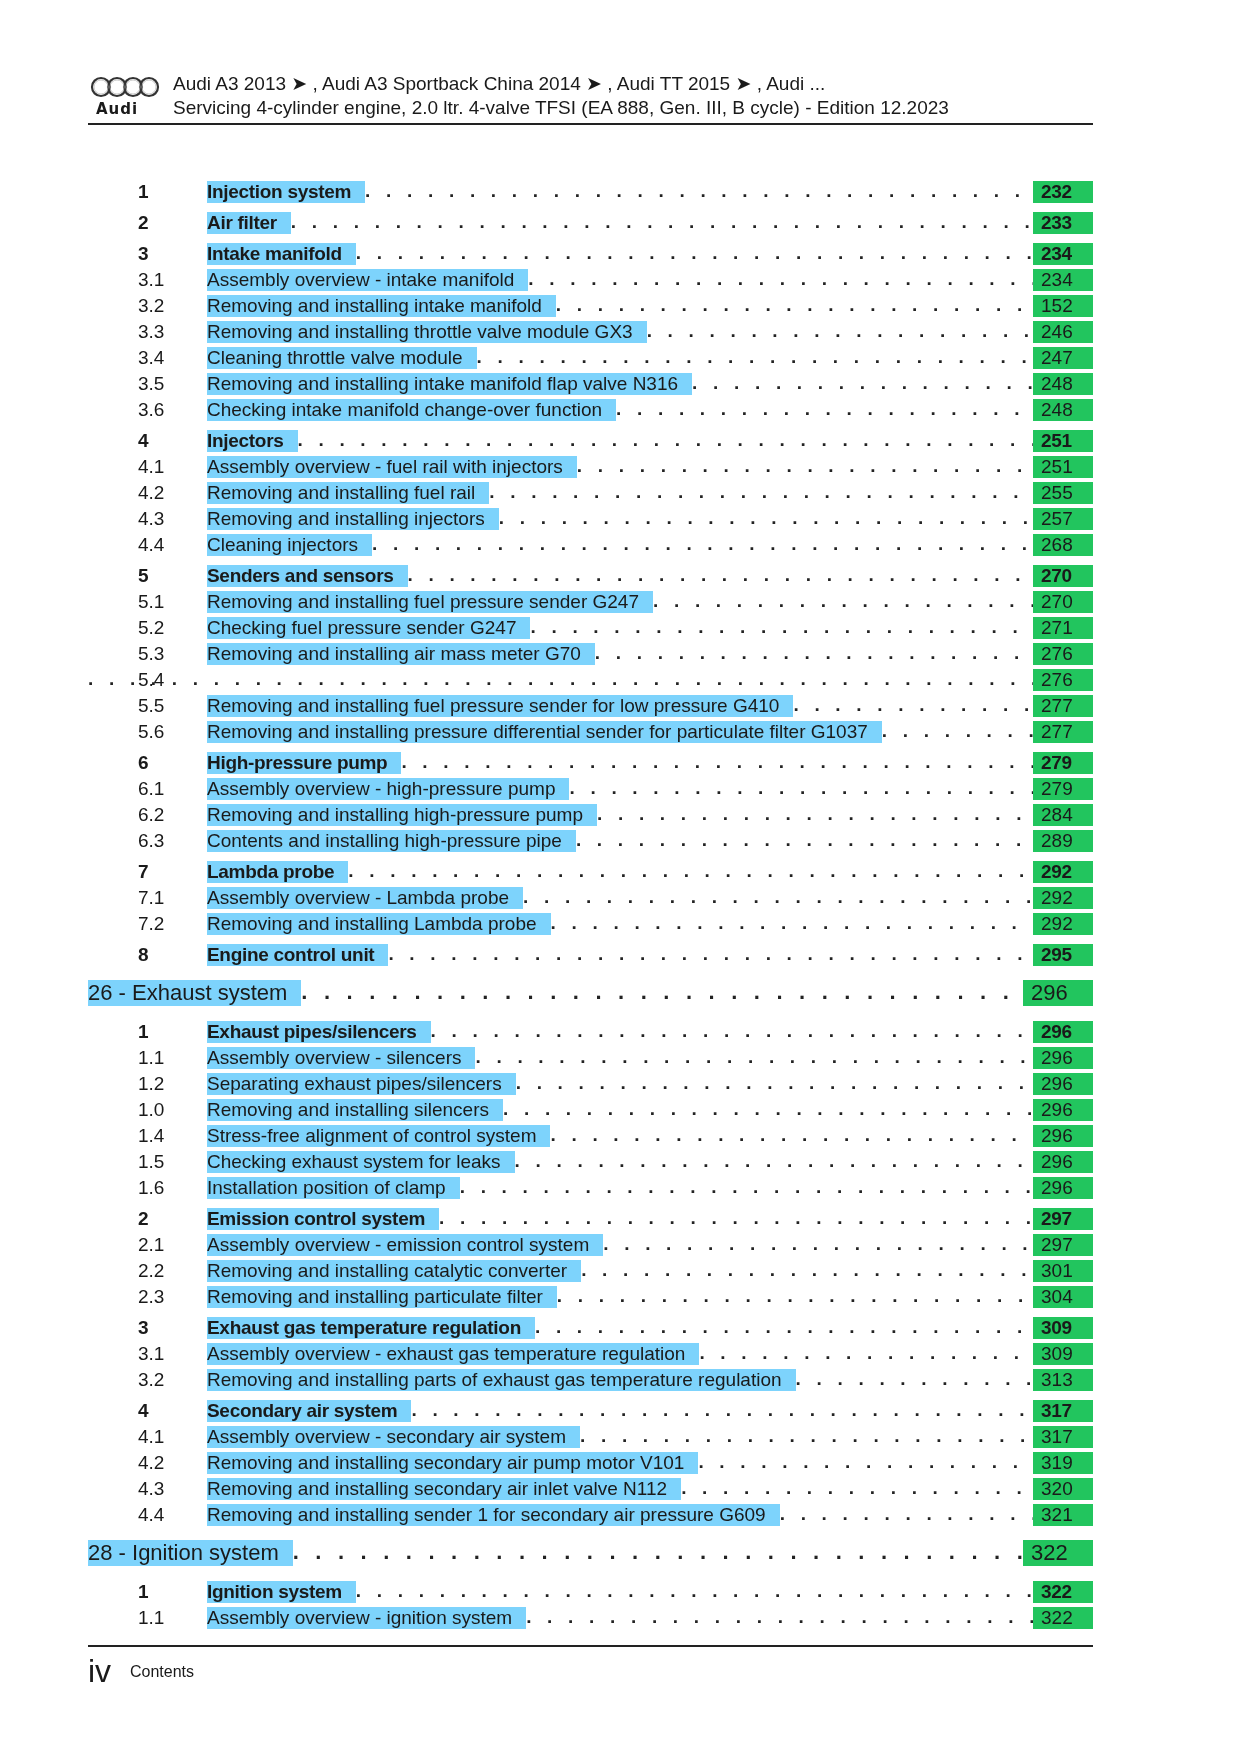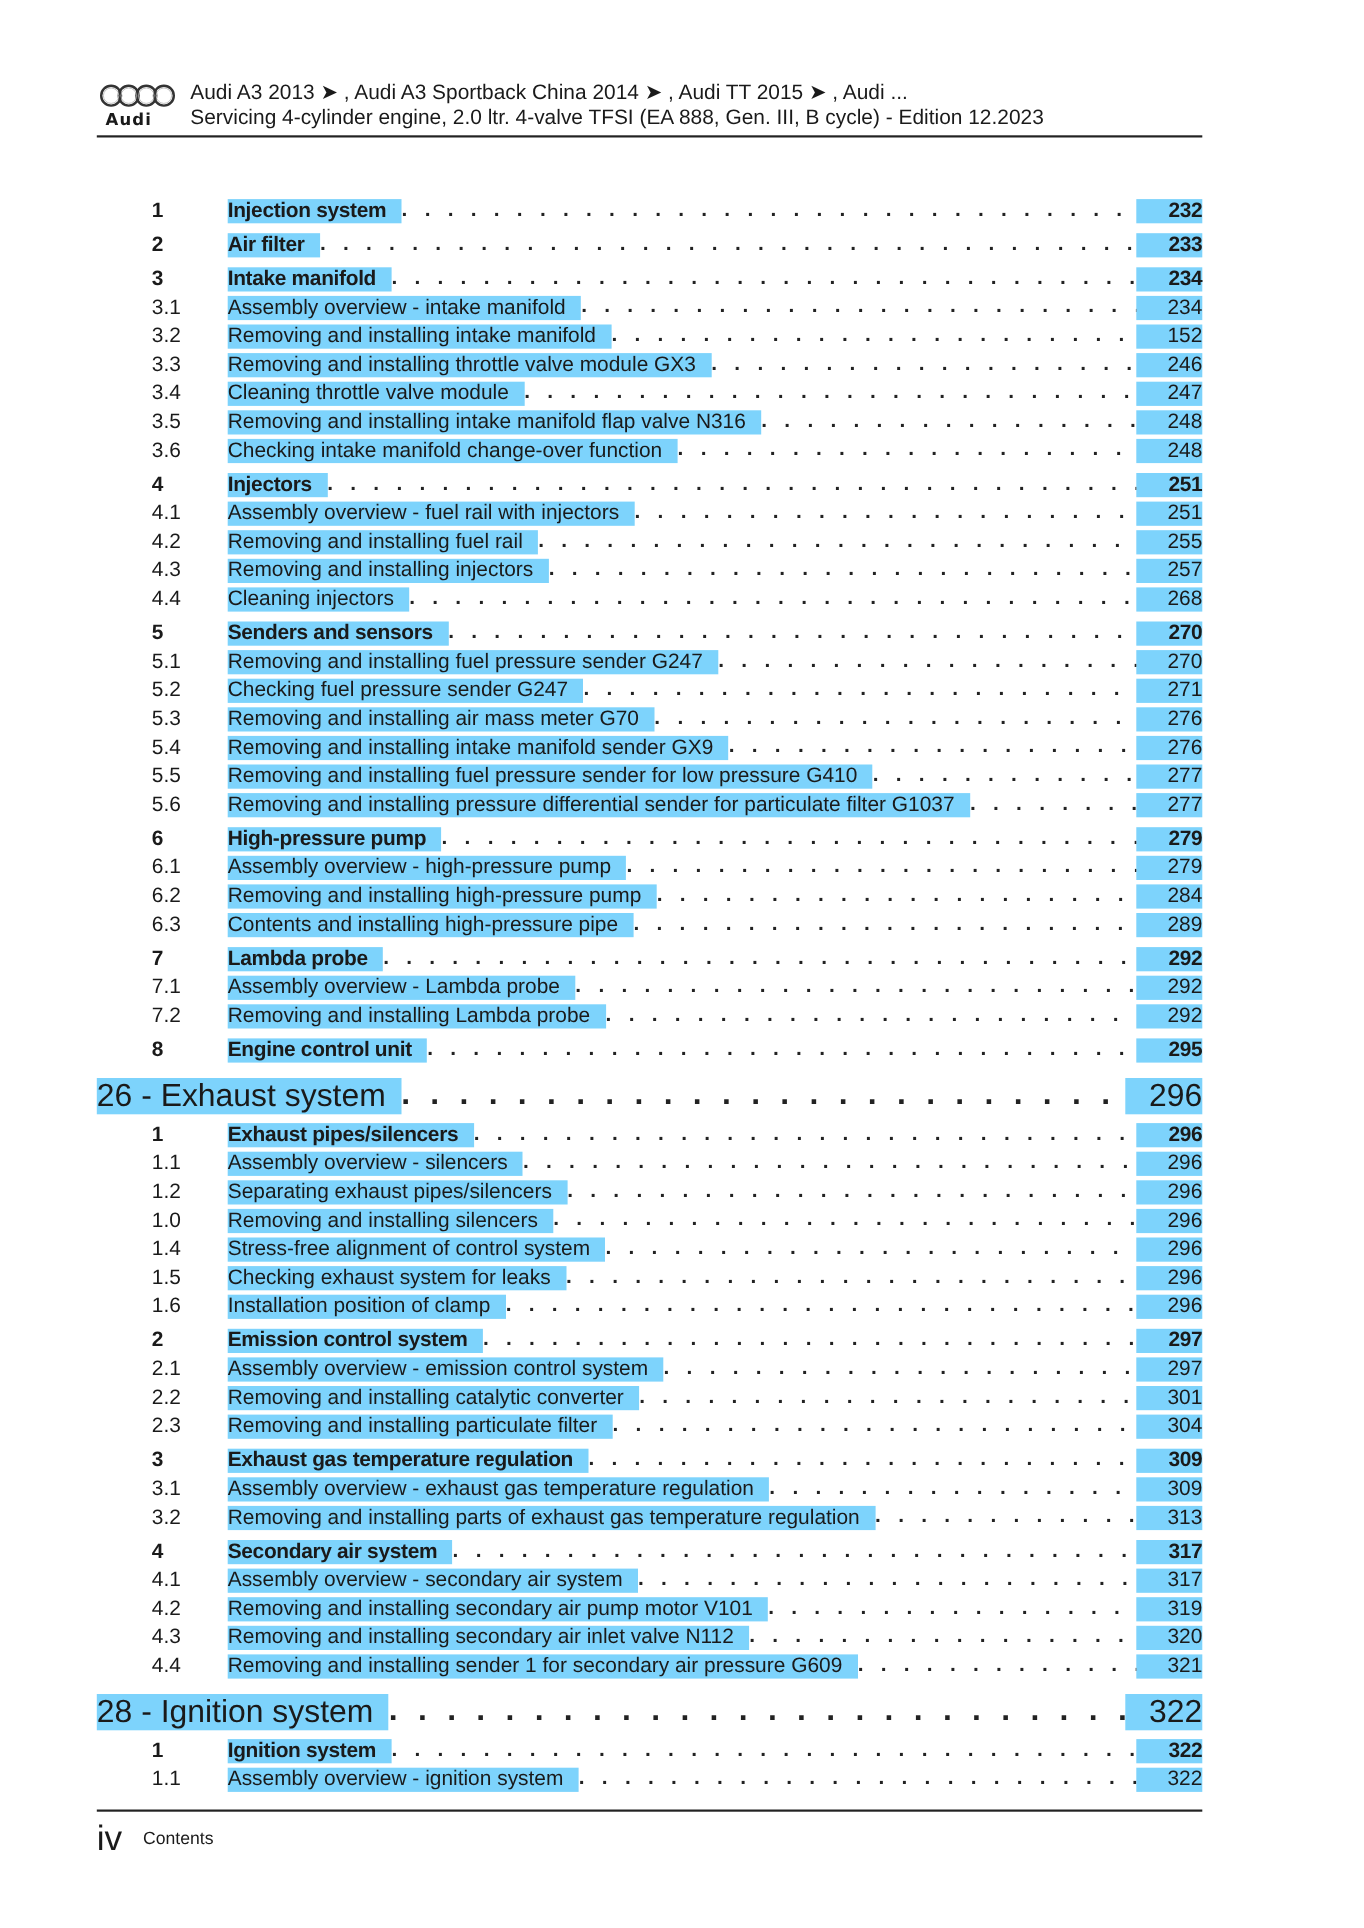--- a/index.html
+++ b/index.html
@@ -13,27 +13,27 @@
   .h-line1, .h-line2 { position: absolute; left: 85px; font-size: 19px; white-space: nowrap; }
   .h-line1 { top: 2px; }
   .h-line2 { top: 27px; }
   .rule-top { position: absolute; left: 88px; top: 123px; width: 1005px; height: 2px; background: #222; }
   .toc { position: absolute; left: 88px; top: 176px; width: 1005px; }
   .row { position: relative; display: flex; align-items: baseline; height: 26px; font-size: 19px; }
   .row.sub { height: 26px; }
   .row.main { margin-top: 5px; font-weight: normal; }
   .row.main .title, .row.main .page { font-weight: bold; letter-spacing: -0.3px; }
   .row.main .num { font-weight: bold; }
-  .row.chapter { height: 36px; margin-top: 10px; font-size: 29px; }
+  .row.chapter { height: 36px; margin-top: 10px; font-size: 22px; }
   .num { position: absolute; left: 50px; width: 60px; }
   .title { margin-left: 119px; white-space: nowrap; padding-right: 14px; background: #7dd3fc; position: relative; z-index: 1; }
   .row.chapter .title { margin-left: 0; }
   .dots { flex: 1; overflow: hidden; white-space: nowrap; letter-spacing: 5.2px; color: #222; font-weight: bold;
           position: relative; top: -1px; }
-  .page { width: 52px; text-align: right; padding-left: 8px; background: #7dd3fc; }
+  .page { width: 52px; padding-left: 8px; background: #22c55e; }
   .row.chapter .page { width: 62px; }
   .rule-bottom { position: absolute; left: 88px; top: 1645px; width: 1005px; height: 2px; background: #222; }
   .footer { position: absolute; left: 88px; top: 1653px; }
   .page-roman { position: absolute; left: 0; top: 0; font-size: 32px; }
   .footer-label { position: absolute; left: 42px; top: 10px; font-size: 16px; white-space: nowrap; }
 </style>
 </head>
 <body>
 
 <div class="header">
@@ -163,21 +163,20 @@
       <span class="page">271</span>
     </div>
     <div class="row sub">
       <span class="num">5.3</span>
       <span class="title">Removing and installing air mass meter G70</span>
       <span class="dots"> . . . . . . . . . . . . . . . . . . . . . . . . . . . . . . . . . . . . . . . . . . . . . . . . . . . . . . . . . . . . . . . . . . . . . . . . . . . . . . . . . . . . . . . . . . . . . . . . . . . . . . . . . . . . . . . . . . . . . . . .</span>
       <span class="page">276</span>
     </div>
     <div class="row sub">
       <span class="num">5.4</span>
-      <span class="title">Removing and installing intake manifold sender GX9</span>
       <span class="dots"> . . . . . . . . . . . . . . . . . . . . . . . . . . . . . . . . . . . . . . . . . . . . . . . . . . . . . . . . . . . . . . . . . . . . . . . . . . . . . . . . . . . . . . . . . . . . . . . . . . . . . . . . . . . . . . . . . . . . . . . .</span>
       <span class="page">276</span>
     </div>
     <div class="row sub">
       <span class="num">5.5</span>
       <span class="title">Removing and installing fuel pressure sender for low pressure G410</span>
       <span class="dots"> . . . . . . . . . . . . . . . . . . . . . . . . . . . . . . . . . . . . . . . . . . . . . . . . . . . . . . . . . . . . . . . . . . . . . . . . . . . . . . . . . . . . . . . . . . . . . . . . . . . . . . . . . . . . . . . . . . . . . . . .</span>
       <span class="page">277</span>
     </div>
     <div class="row sub">

